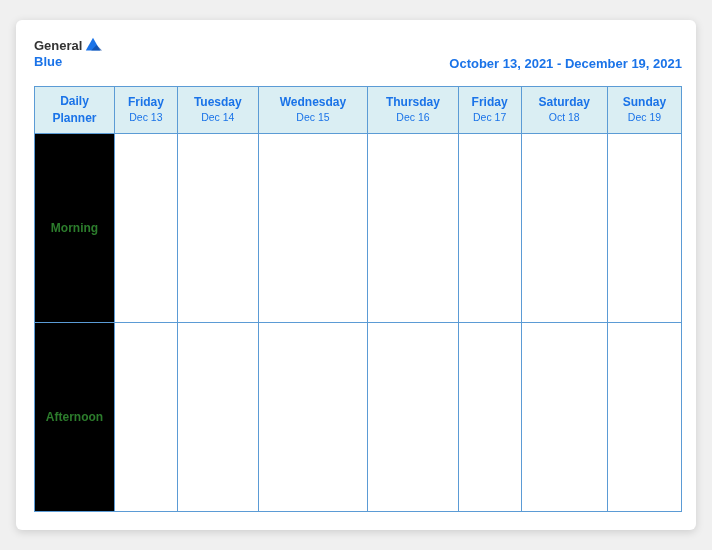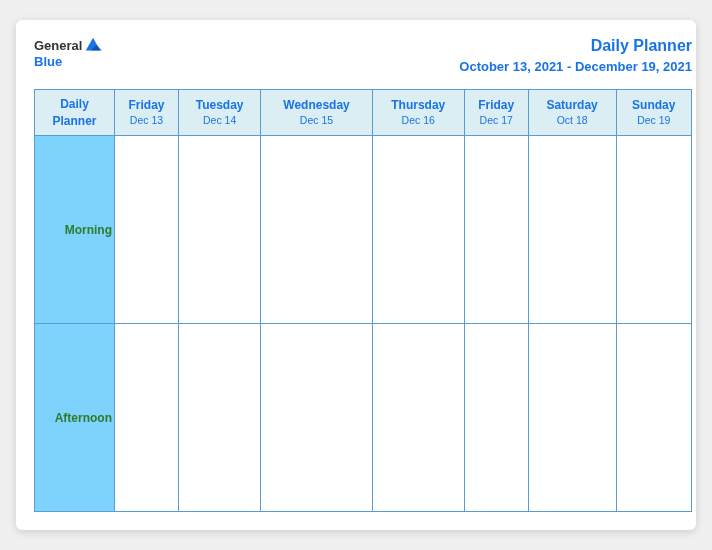--- a/index.html
+++ b/index.html
@@ -13,21 +13,21 @@
       height: 550px;
       font-family: Arial, sans-serif;
     }
 
     .planner-container {
       background: #fff;
       width: 680px;
       height: 510px;
       border-radius: 6px;
       box-shadow: 0 2px 8px rgba(0,0,0,0.15);
-      padding: 16px 4px 18px 18px;
+      padding: 16px 14px 18px 18px;
       display: flex;
       flex-direction: column;
     }
 
     .header {
       display: flex;
       justify-content: space-between;
       align-items: flex-start;
       margin-bottom: 14px;
     }
@@ -122,26 +122,25 @@
       line-height: 1.4;
       text-align: center;
     }
 
     .time-row td {
       background: #fff;
       height: 100px;
     }
 
     .time-row td.label-cell {
-      background: #7dd3fc;
+      background: #000000;
       color: #2c7c2c;
       font-weight: bold;
       font-size: 12px;
       width: 80px;
-      text-align: right;
     }
 
     .col-daily-planner { width: 80px; }
     .col-day { width: calc((100% - 80px) / 7); }
   </style>
 </head>
 <body>
 
 <div class="planner-container">
   <div class="header">
@@ -149,21 +148,21 @@
       <div class="logo-top">
         <span class="logo-general">General</span>
         <svg class="logo-icon" viewBox="0 0 20 20">
           <polygon points="10,2 18,16 2,16" fill="#1a73e8"></polygon>
           <polygon points="14,10 20,16 8,16" fill="#0d47a1" opacity="0.7"></polygon>
         </svg>
       </div>
       <span class="logo-blue">Blue</span>
     </div>
     <div class="title-area">
-      <span class="planner-title">Daily Planner</span><br>
+      <br>
       <span class="date-range">October 13, 2021 - December 19, 2021</span>
     </div>
   </div>
 
   <table class="calendar-table">
     <thead>
       <tr class="header-row">
         <th class="first-col col-daily-planner">
           <span>Daily</span><br>
           <span>Planner</span>

